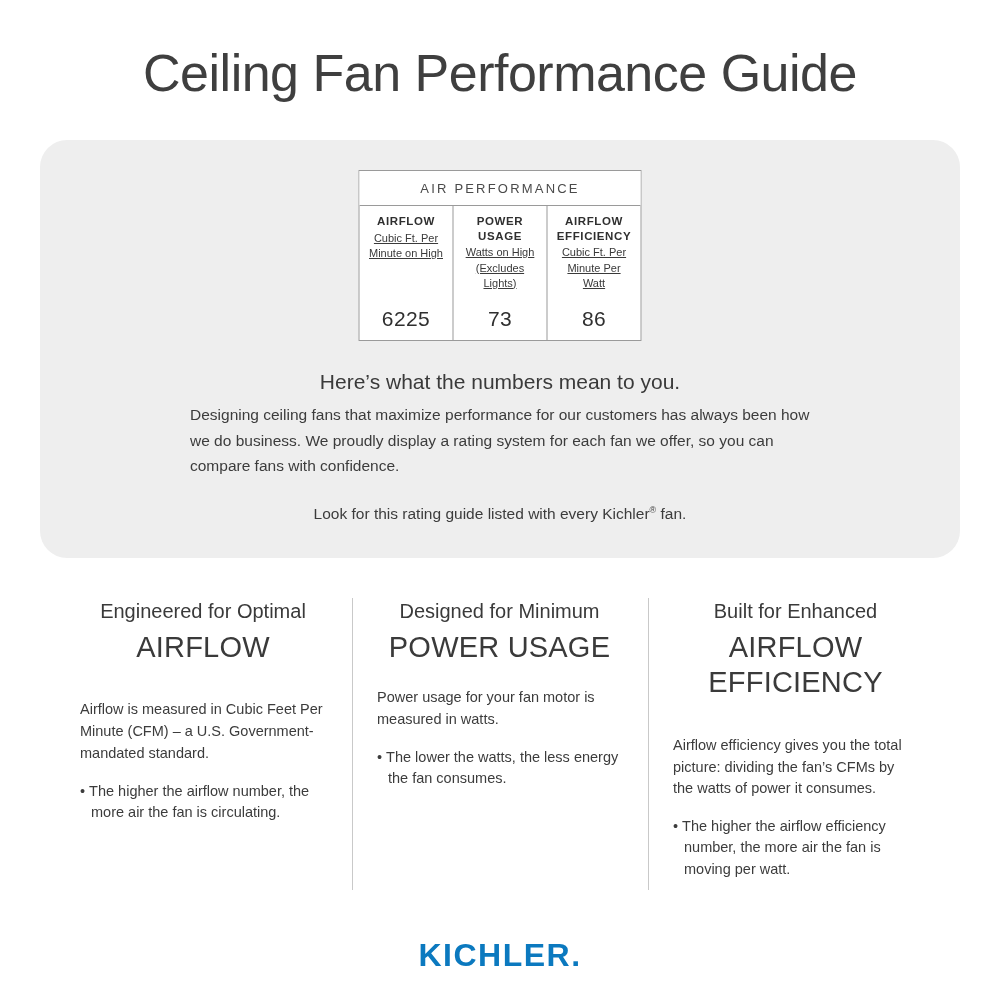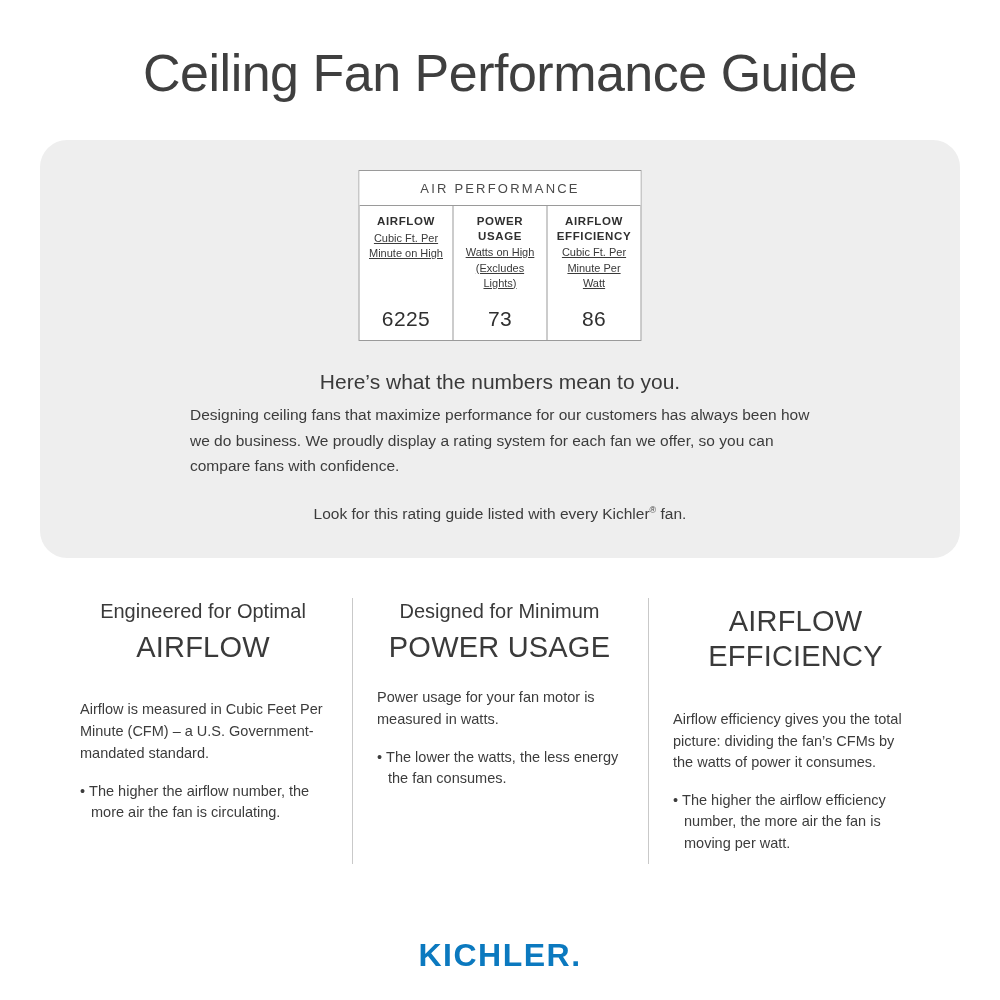--- a/index.html
+++ b/index.html
@@ -274,20 +274,21 @@
     <div class="col">
       <div class="col-kicker">Designed for Minimum</div>
       <div class="col-big">POWER USAGE</div>
       <div class="col-body tight">Power usage for your fan motor is measured in watts.</div>
       <ul class="bullets">
         <li>The lower the watts, the less energy the fan consumes.</li>
       </ul>
     </div>
 
     <div class="col">
+      <div class="col-kicker">Built for Enhanced</div>
       <div class="col-big">AIRFLOW EFFICIENCY</div>
       <div class="col-body">Airflow efficiency gives you the total picture: dividing the fan’s CFMs by the watts of power it consumes.</div>
       <ul class="bullets">
         <li>The higher the airflow efficiency number, the more air the fan is moving per watt.</li>
       </ul>
     </div>
 
   </div>
 
   <div class="footer">

